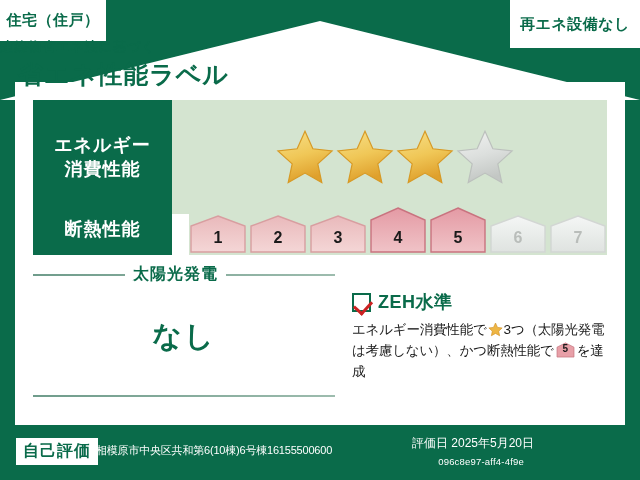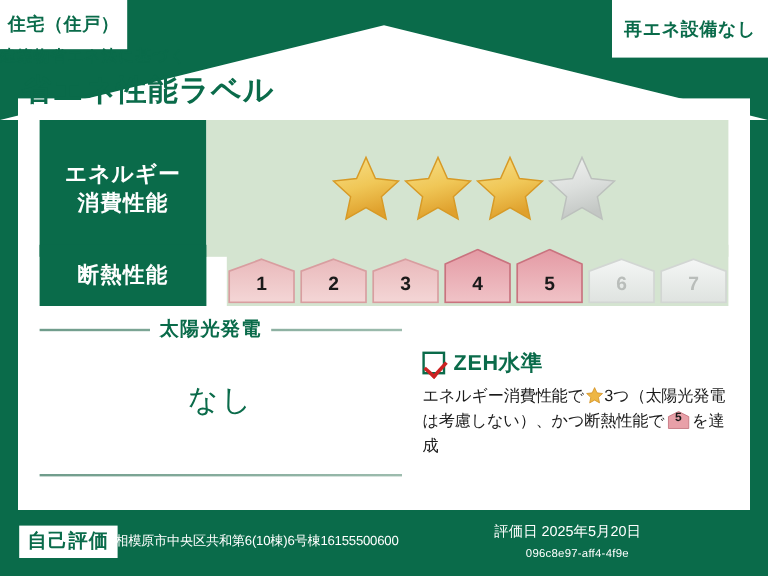--- a/index.html
+++ b/index.html
@@ -85,21 +85,21 @@
   #rule-bottom { left: 18px;  top: 133px; width: 302px; }
 
   #cost-title {
     position: absolute; left: 110px; top: 2px;
     background: #ffffff; padding: 0 8px;
     color: #0a6b4a; font-size: 16px; font-weight: bold; letter-spacing: 1px;
   }
   #cost-value {
     position: absolute; left: 18px; top: 55px; width: 302px;
     text-align: center; color: #0a6b4a;
-    font-size: 25px; font-weight: normal; letter-spacing: 2px;
+    font-size: 29px; font-weight: bold; letter-spacing: 2px;
   }
 
   
   #zeh { position: absolute; left: 337px; top: 28px; width: 262px; }
   #zeh-head { display: flex; align-items: center; gap: 7px; }
   #zeh-check {
     width: 19px; height: 19px; border: 2px solid #0a6b4a; background: #fff;
     position: relative; flex: 0 0 19px;
   }
   #zeh-check::after {

